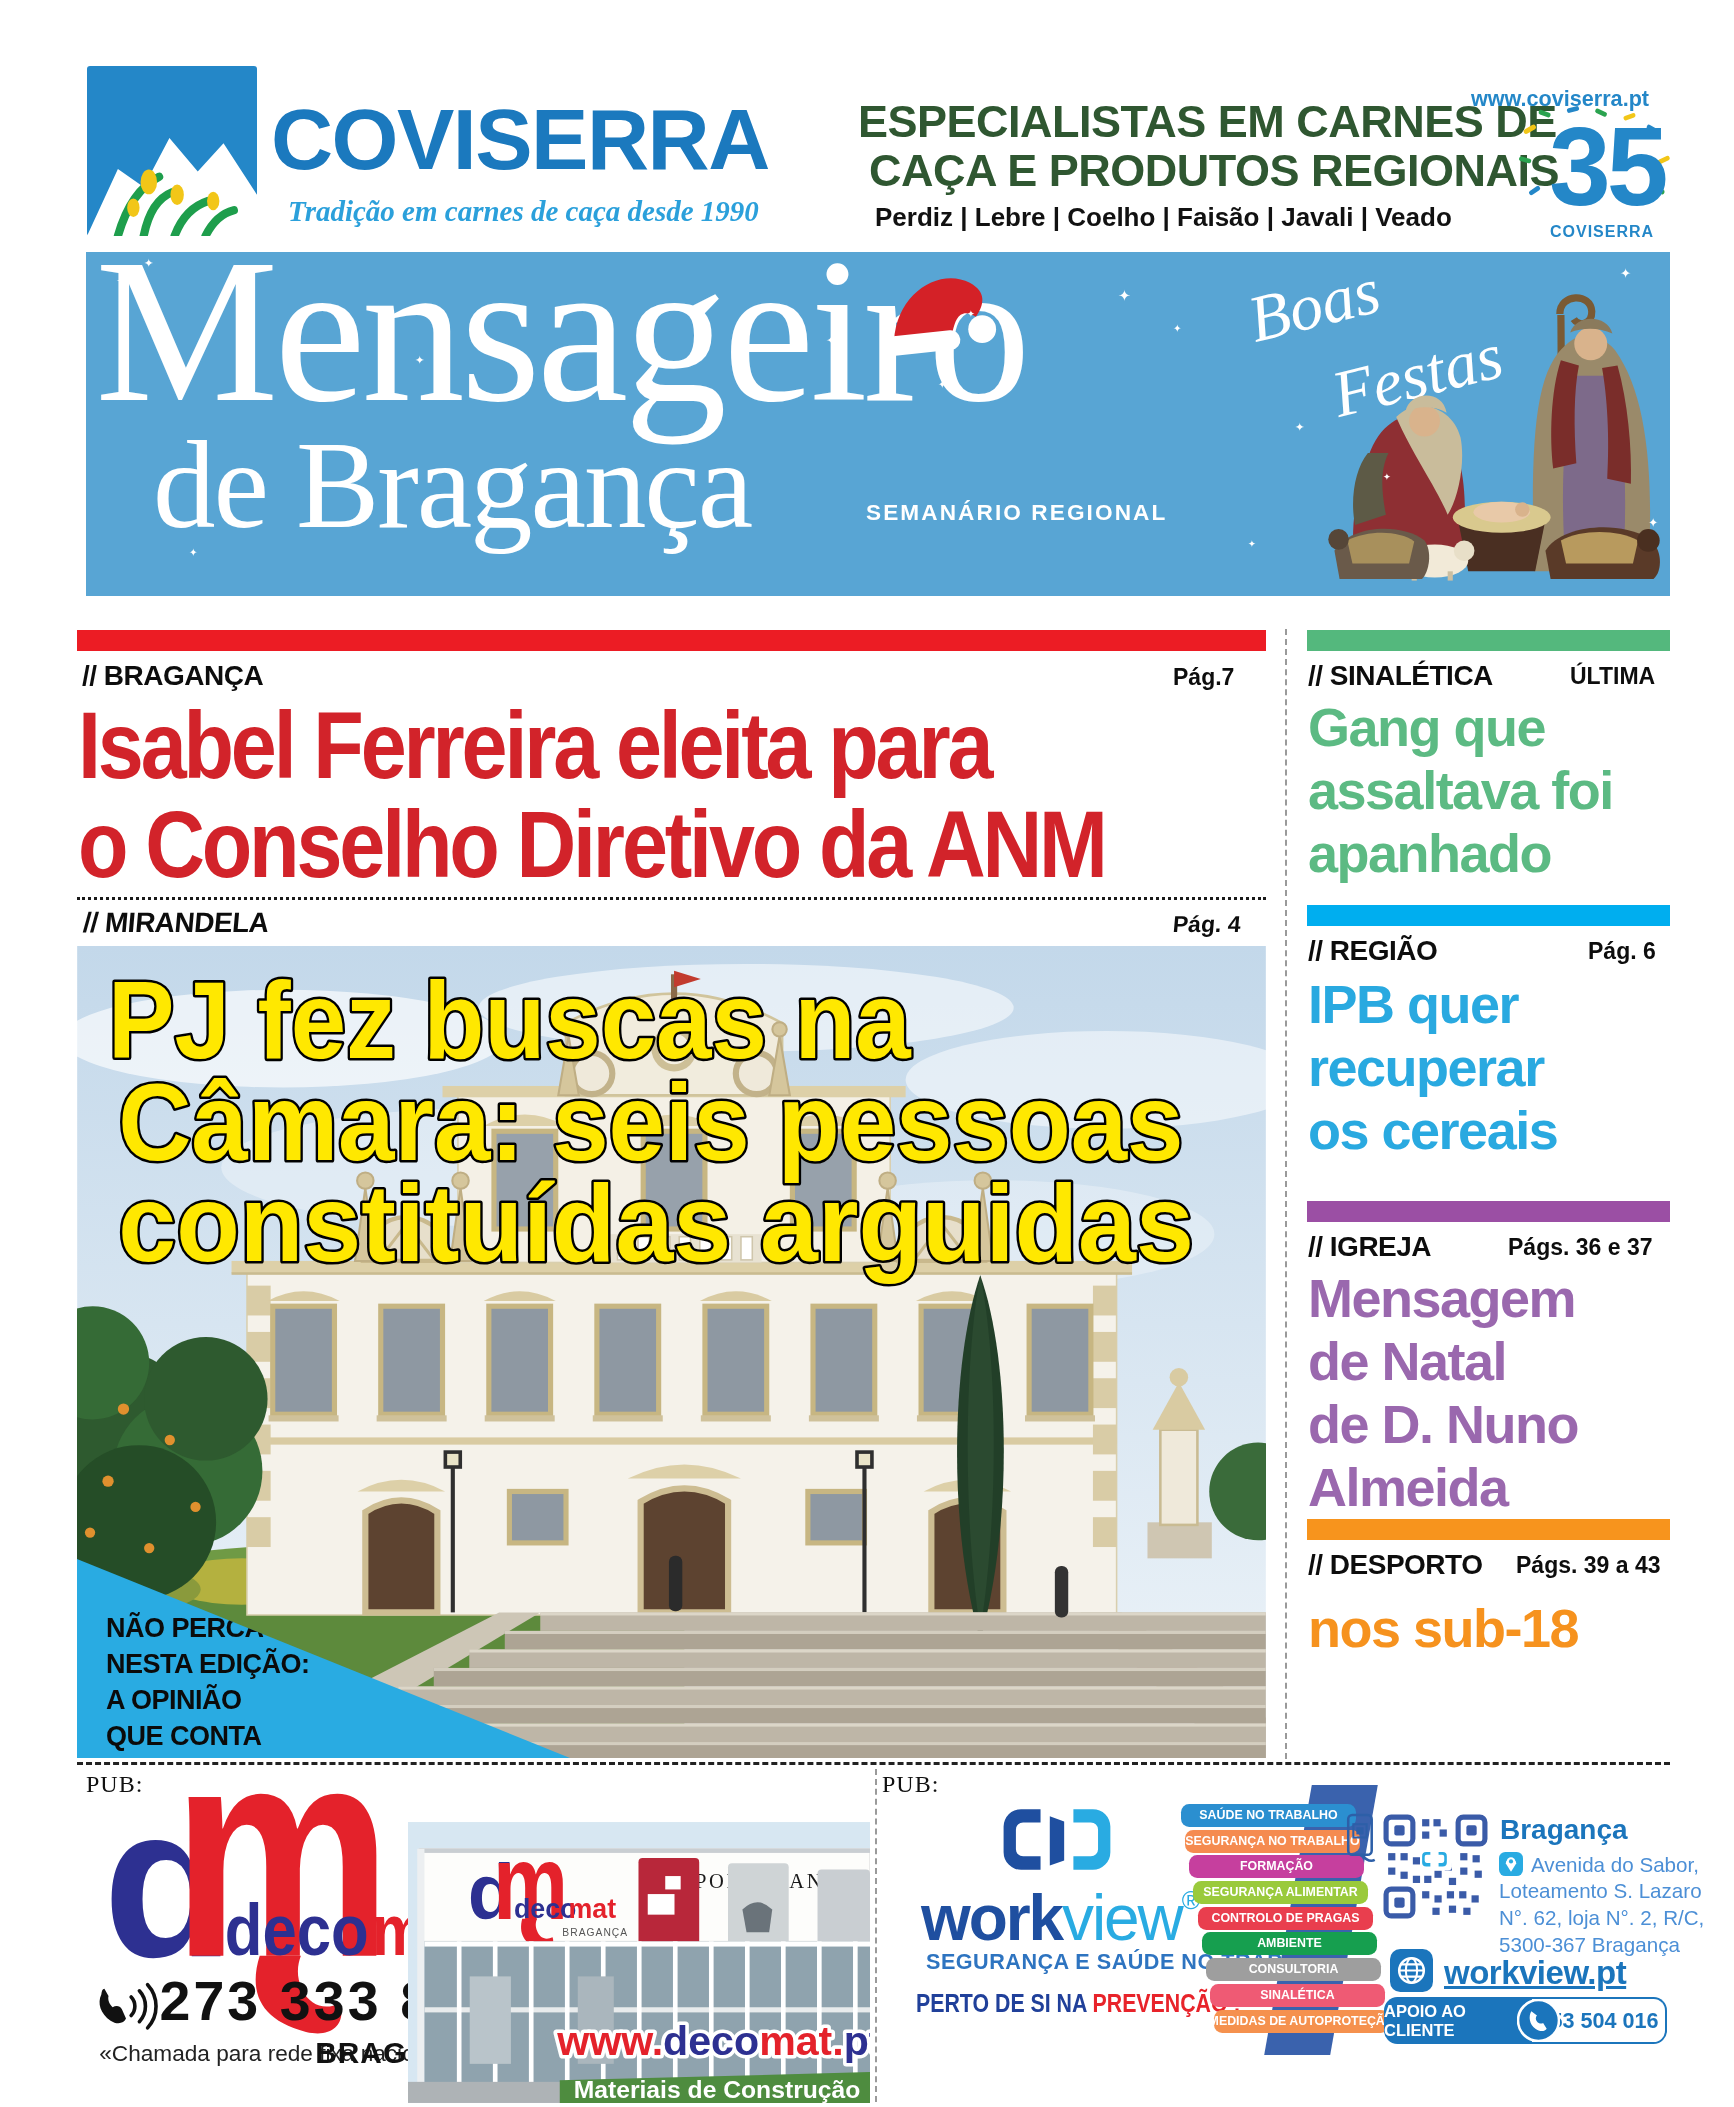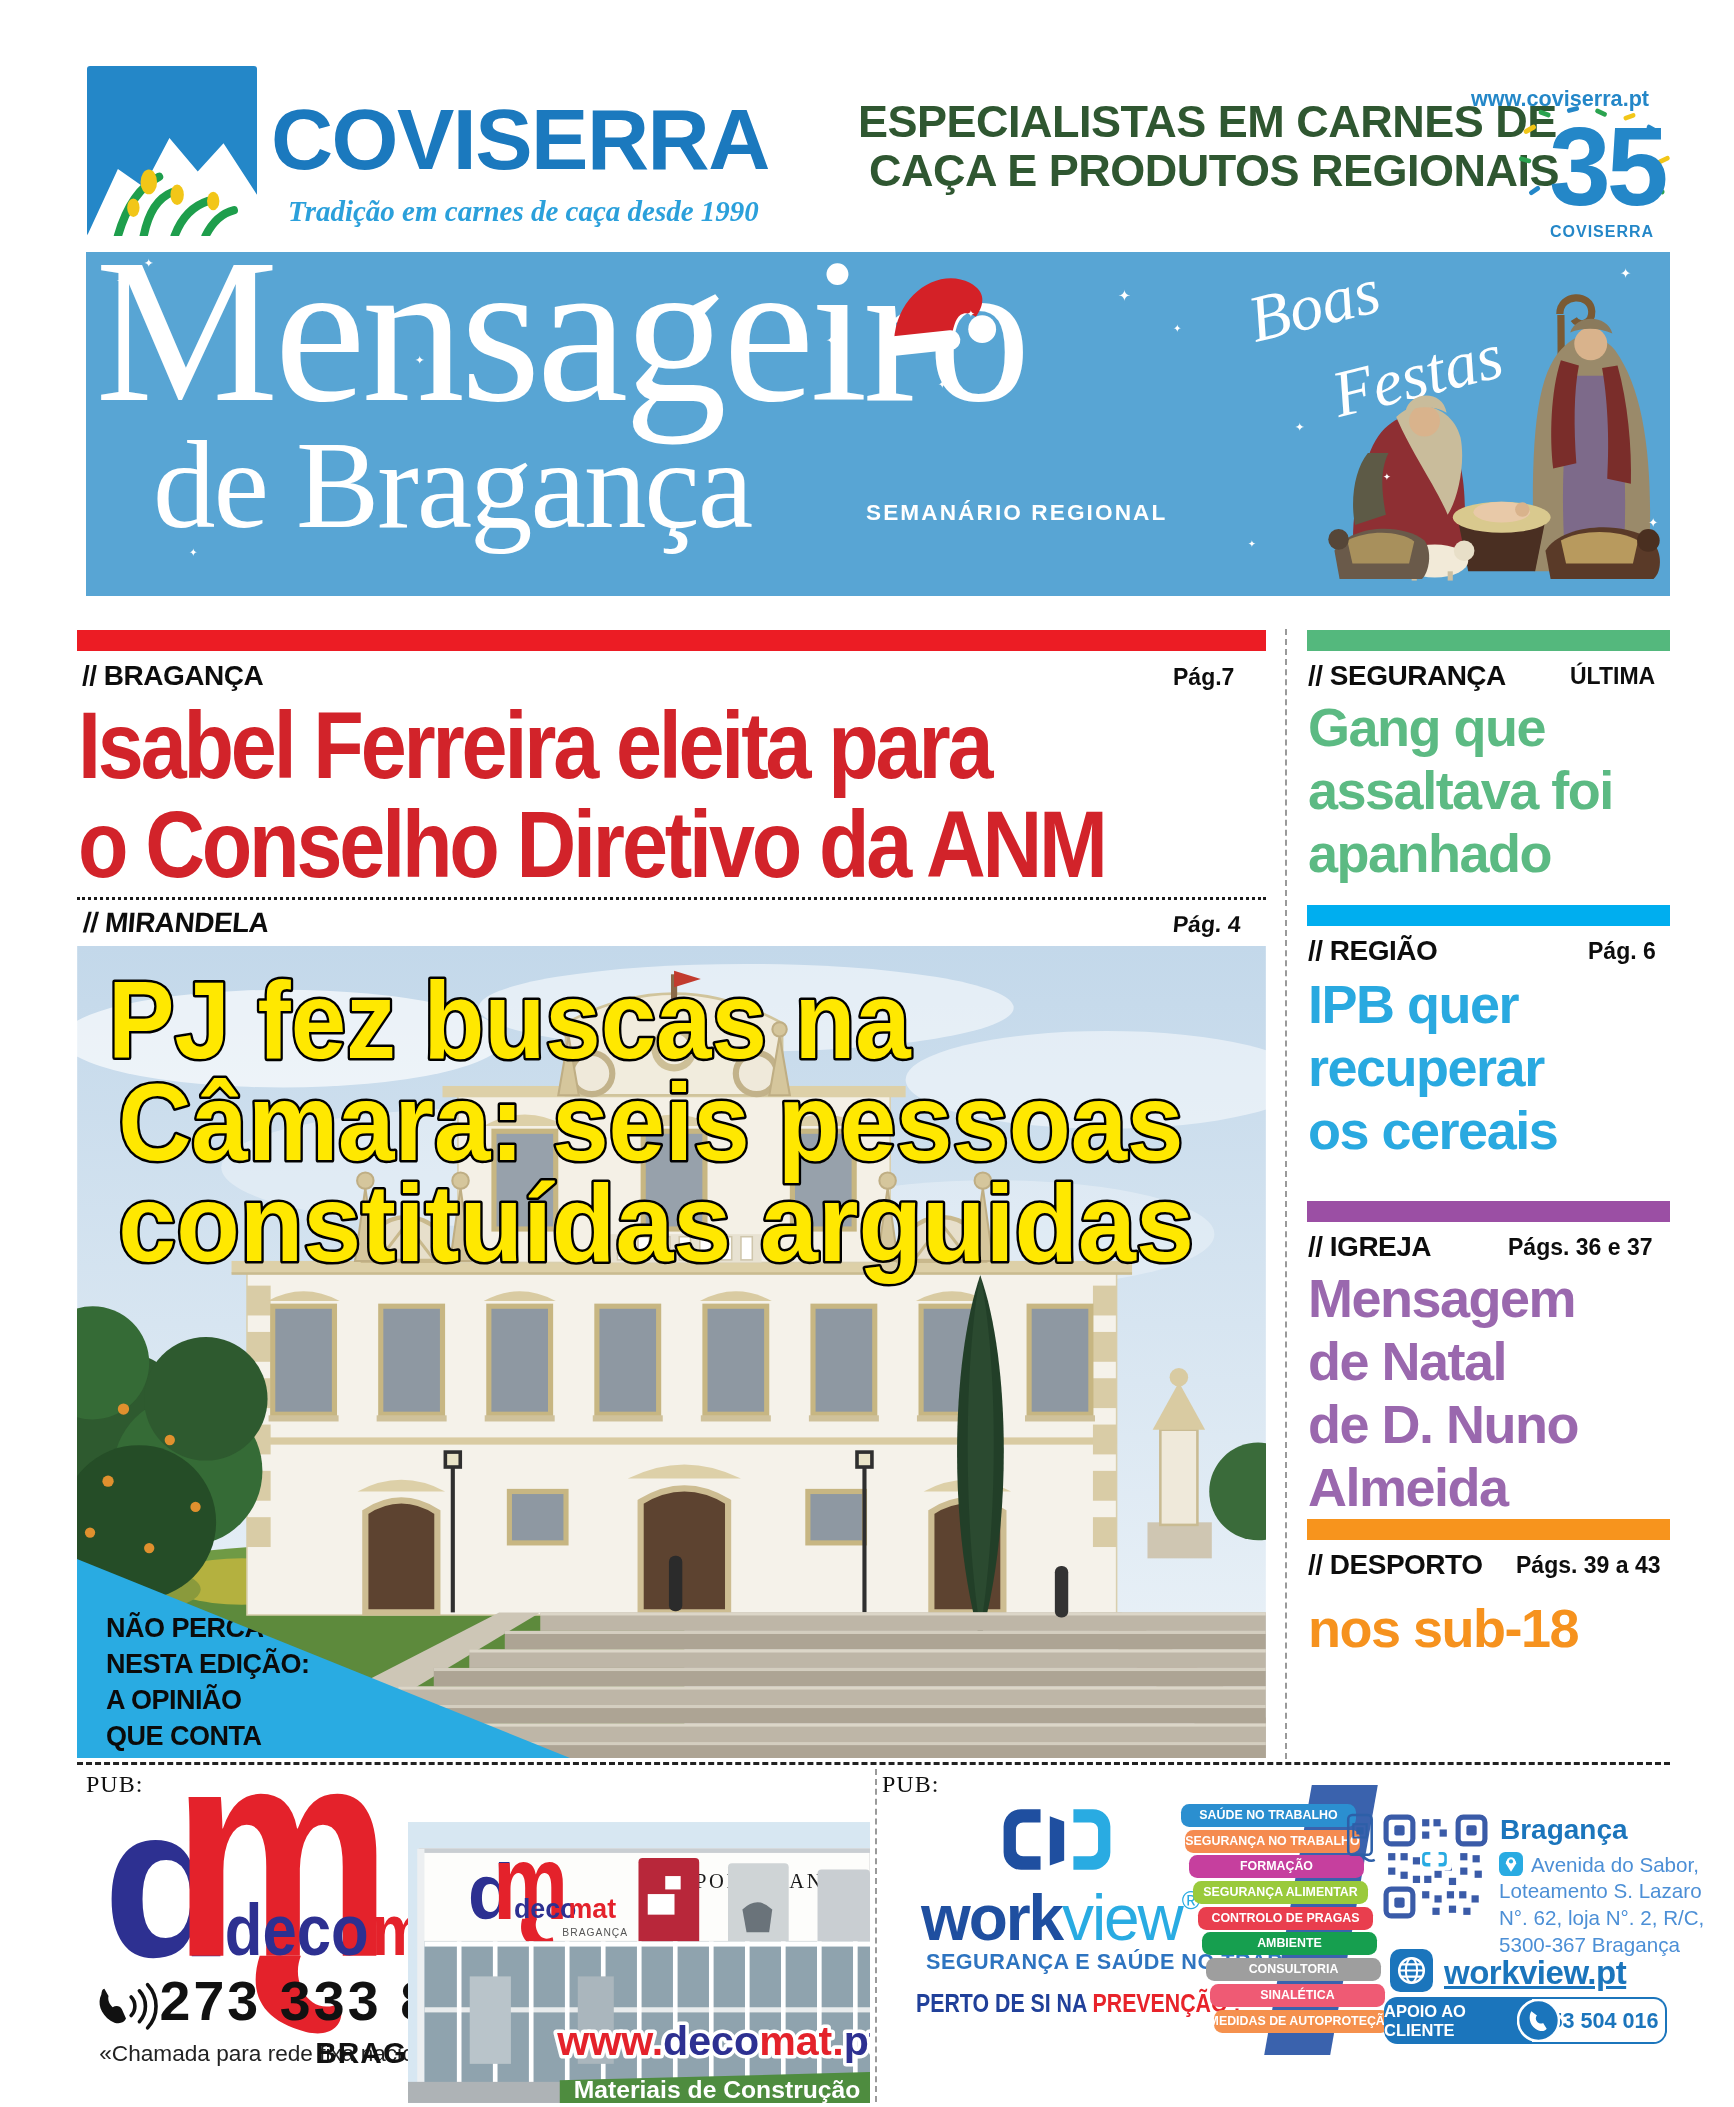--- a/index.html
+++ b/index.html
@@ -83,20 +83,21 @@
       <ellipse cx="175" cy="250" rx="13" ry="20"></ellipse>
       <ellipse cx="245" cy="262" rx="12" ry="18"></ellipse>
       <ellipse cx="90" cy="275" rx="12" ry="18"></ellipse>
     </g>
   </svg>
   <div class="abs cov-word nowrap" style="left:271px;top:90px;">COVISERRA</div>
   <div class="abs cov-tagline nowrap" style="left:288px;top:195px;">Tradição em carnes de caça desde 1990</div>
 
   <div class="abs banner-green nowrap" style="left:858px;top:96px;">ESPECIALISTAS EM CARNES DE</div>
   <div class="abs banner-green nowrap" style="left:869px;top:145px;">CAÇA E PRODUTOS REGIONAIS</div>
+  <div class="abs banner-products nowrap" style="left:875px;top:202px;">Perdiz |  Lebre | Coelho |  Faisão | Javali | Veado</div>
 
   <div class="abs cov-site nowrap" style="left:1471px;top:86px;">www.coviserra.pt</div>
   <div class="abs" style="left:1518px;top:106px;width:154px;height:139px;">
     <svg class="abs" style="left:0;top:0;" width="154" height="139" viewBox="0 0 300 270">
       <g>
         <rect x="10" y="40" width="26" height="10" rx="5" fill="#F2C618" transform="rotate(-30 23 45)"></rect>
         <rect x="40" y="10" width="24" height="9" rx="4" fill="#2BA34F" transform="rotate(20 52 14)"></rect>
         <rect x="95" y="2" width="24" height="9" rx="4" fill="#2487C8" transform="rotate(-15 107 6)"></rect>
         <rect x="150" y="8" width="24" height="9" rx="4" fill="#2BA34F" transform="rotate(25 162 12)"></rect>
         <rect x="205" y="16" width="24" height="9" rx="4" fill="#F2C618" transform="rotate(-20 217 20)"></rect>
@@ -417,21 +418,21 @@
     <div class="promo-line" style="top:54px;">NÃO PERCA</div>
     <div class="promo-line" style="top:90px;">NESTA EDIÇÃO:</div>
     <div class="promo-line" style="top:126px;">A OPINIÃO</div>
     <div class="promo-line" style="top:162px;">QUE CONTA</div>
   </div>
 </div>
 
 <div class="abs dashed-v" style="left:1285px;top:629px;height:1130px;"></div>
 
 <div class="abs bar" style="left:1307px;top:630px;width:363px;background:#54B87D;"></div>
-<div class="abs kicker nowrap" style="left:1308px;top:660px;">// SEGURANÇA</div>
+<div class="abs kicker nowrap" style="left:1308px;top:660px;">// SINALÉTICA</div>
 <div class="abs pageref nowrap" style="left:1570px;top:663px;">ÚLTIMA</div>
 <div class="abs" style="left:1308px;top:696px;width:363px;color:#5CBA83;">
   <span class="side-headline nowrap">Gang que</span><br>
   <span class="side-headline nowrap">assaltava foi</span><br>
   <span class="side-headline nowrap">apanhado</span>
 </div>
 
 <div class="abs bar" style="left:1307px;top:905px;width:363px;background:#00AEEF;"></div>
 <div class="abs kicker nowrap" style="left:1308px;top:935px;">// REGIÃO</div>
 <div class="abs pageref nowrap" style="left:1588px;top:938px;">Pág. 6</div>

